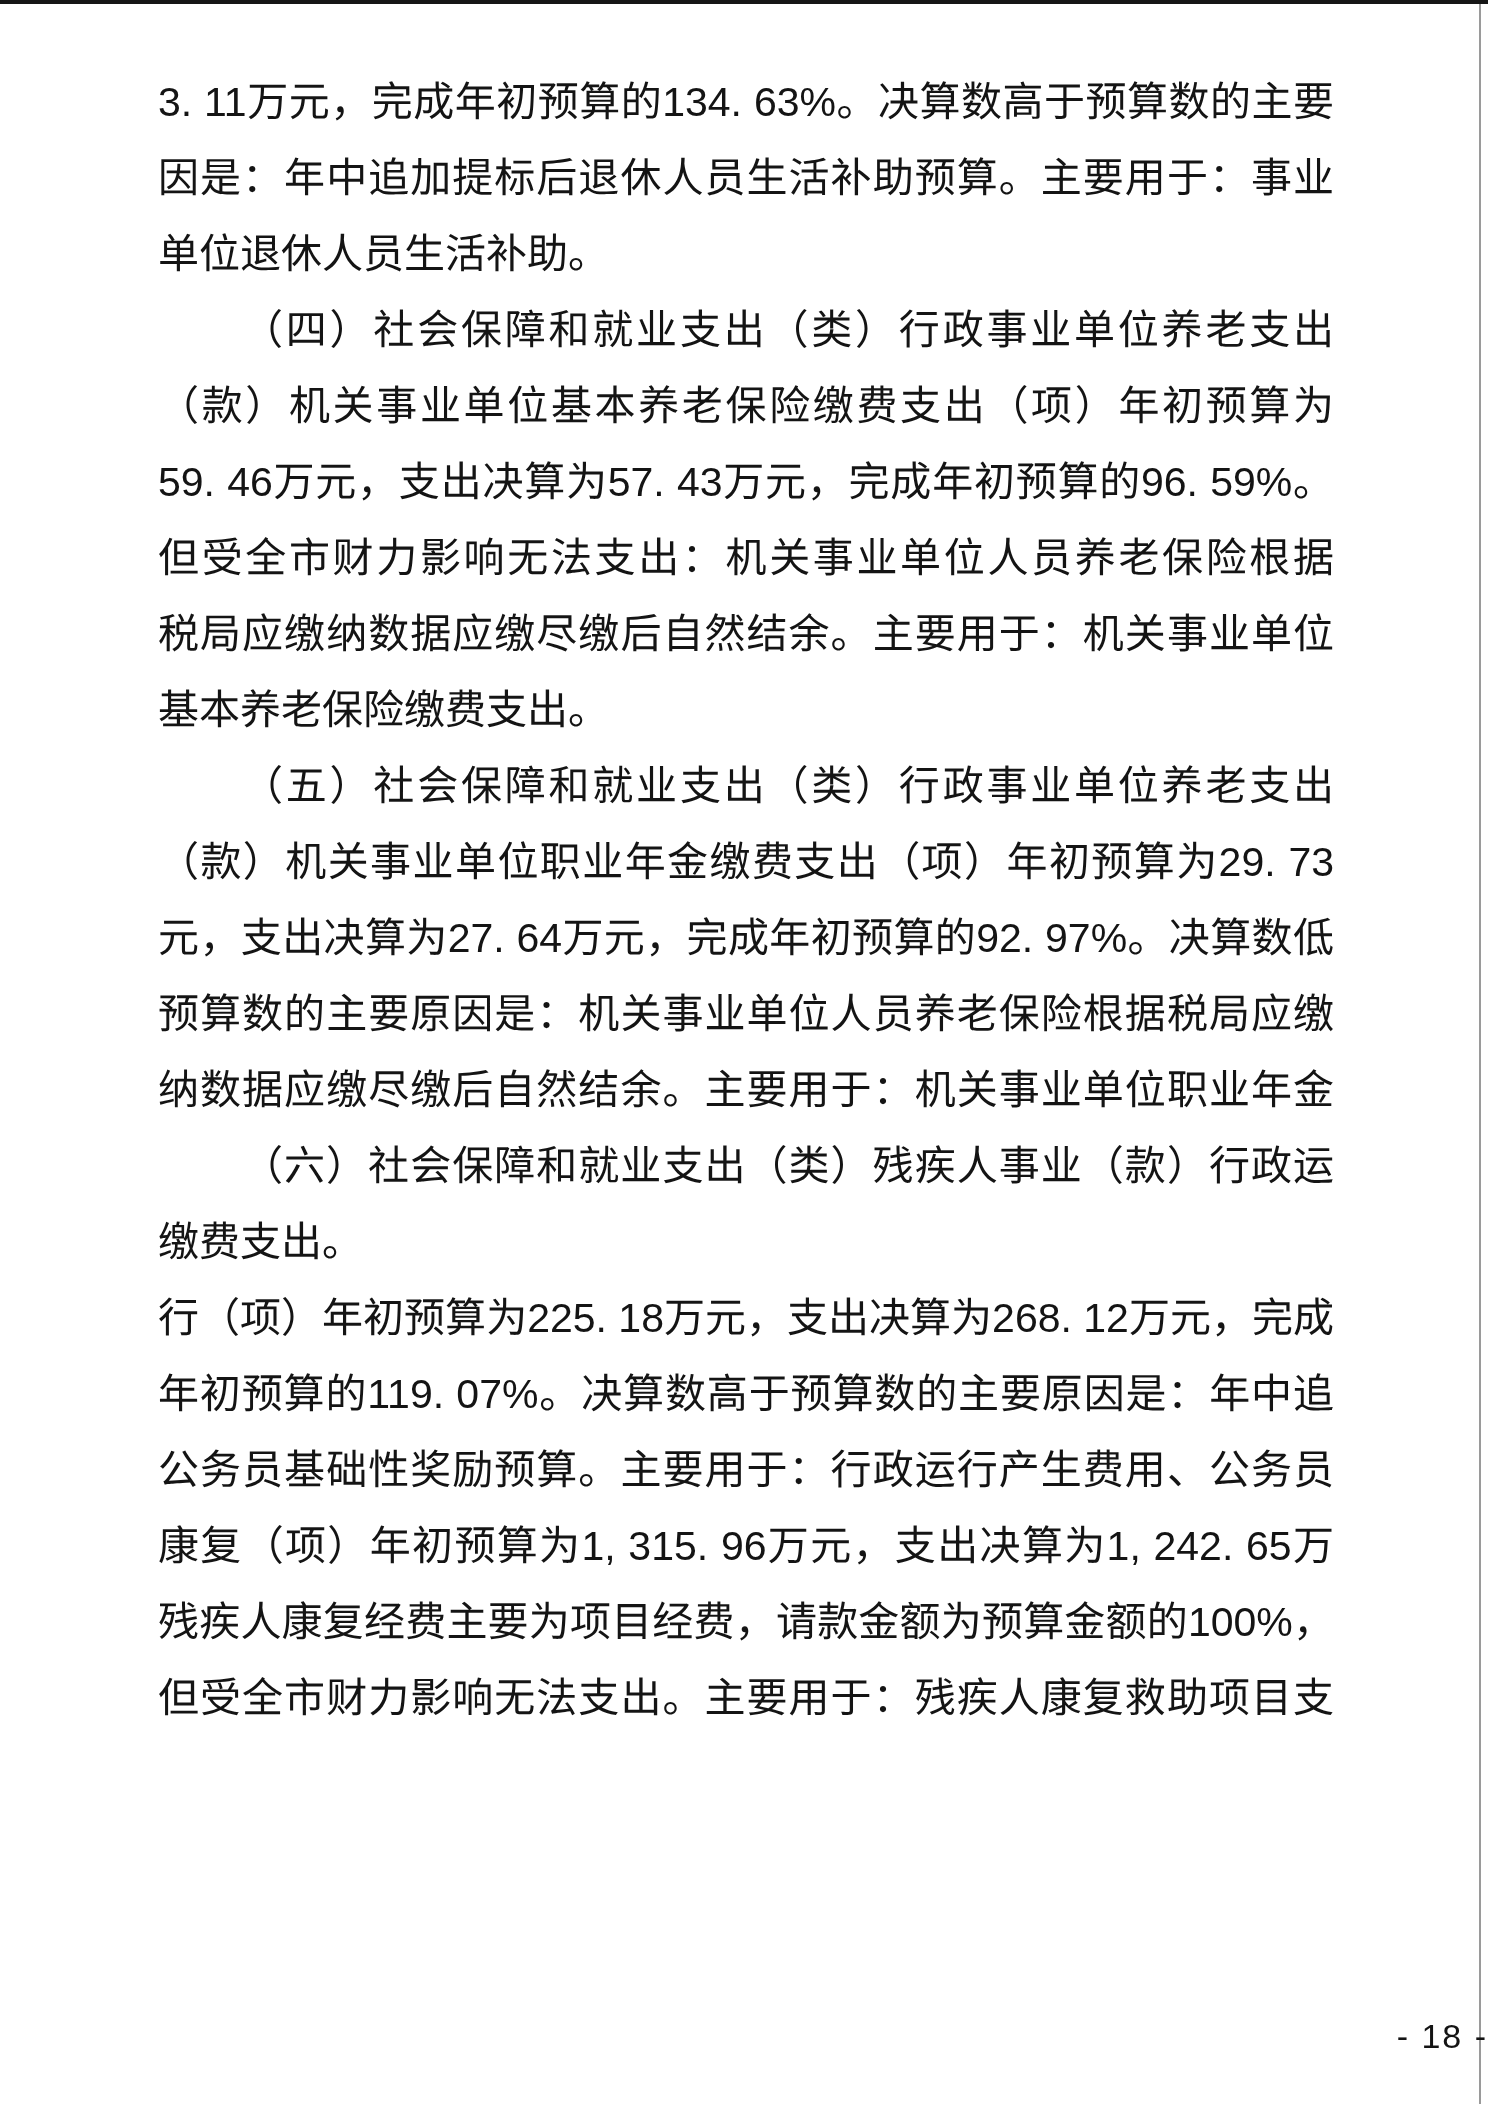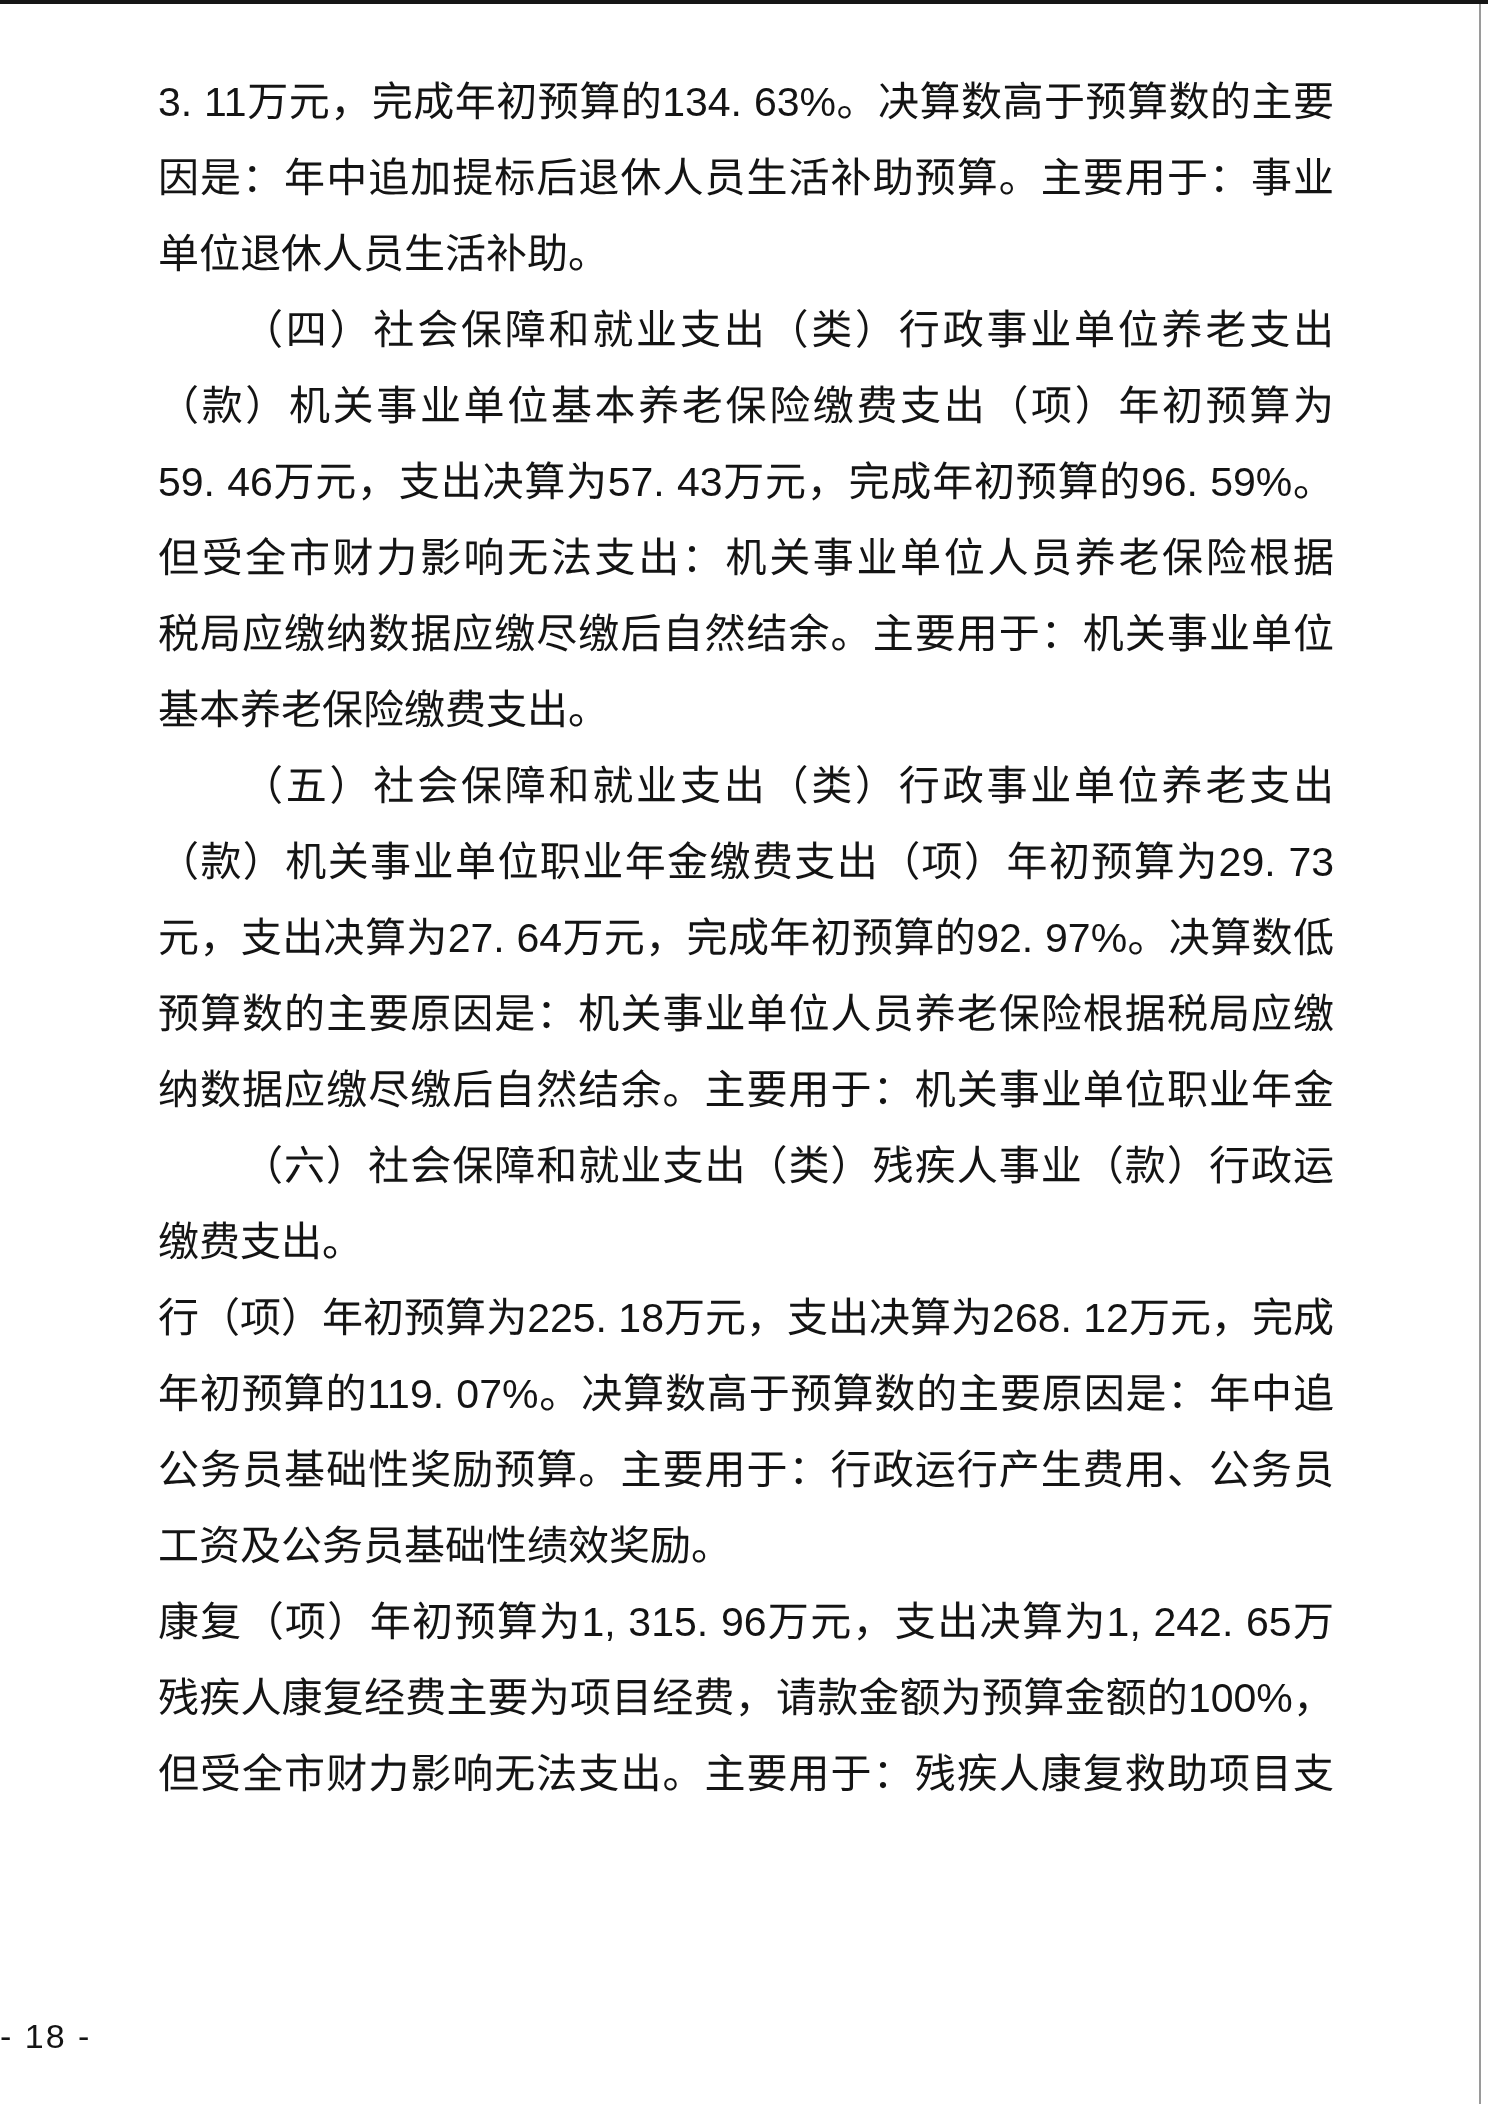--- a/index.html
+++ b/index.html
@@ -58,21 +58,21 @@
   }
   .line.indent {
     box-sizing: border-box;
     padding-left: 84px;
   }
   .footer {
     position: absolute;
     top: 2016px;
     left: 0;
     width: 100%;
-    text-align: left;
+    text-align: right;
     font-size: 34px;
     line-height: 40px;
     color: #141414;
     letter-spacing: 2px;
   }
 </style>
 </head>
 <body>
 
 <div class="page">
@@ -92,20 +92,19 @@
       <div class="line fill indent">（五）社会保障和就业支出（类）行政事业单位养老支出</div>
       <div class="line fill">（款）机关事业单位职业年金缴费支出（项）年初预算为29. 73万</div>
       <div class="line fill">元，支出决算为27. 64万元，完成年初预算的92. 97%。决算数低于</div>
       <div class="line fill">预算数的主要原因是：机关事业单位人员养老保险根据税局应缴</div>
       <div class="line fill">纳数据应缴尽缴后自然结余。主要用于：机关事业单位职业年金</div>
       <div class="line fill indent">（六）社会保障和就业支出（类）残疾人事业（款）行政运</div>
       <div class="line left">缴费支出。</div>
       <div class="line fill">行（项）年初预算为225. 18万元，支出决算为268. 12万元，完成</div>
       <div class="line fill">年初预算的119. 07%。决算数高于预算数的主要原因是：年中追加</div>
       <div class="line fill">公务员基础性奖励预算。主要用于：行政运行产生费用、公务员</div>
-      <div class="line left">工资及公务员基础性绩效奖励。</div>
       <div class="line fill">康复（项）年初预算为1, 315. 96万元，支出决算为1, 242. 65万</div>
       <div class="line fill">残疾人康复经费主要为项目经费，请款金额为预算金额的100%，</div>
       <div class="line fill">但受全市财力影响无法支出。主要用于：残疾人康复救助项目支</div>
     </div>
 
   <div class="footer">- 18 -</div>
 </div>
 
 </body></html>

